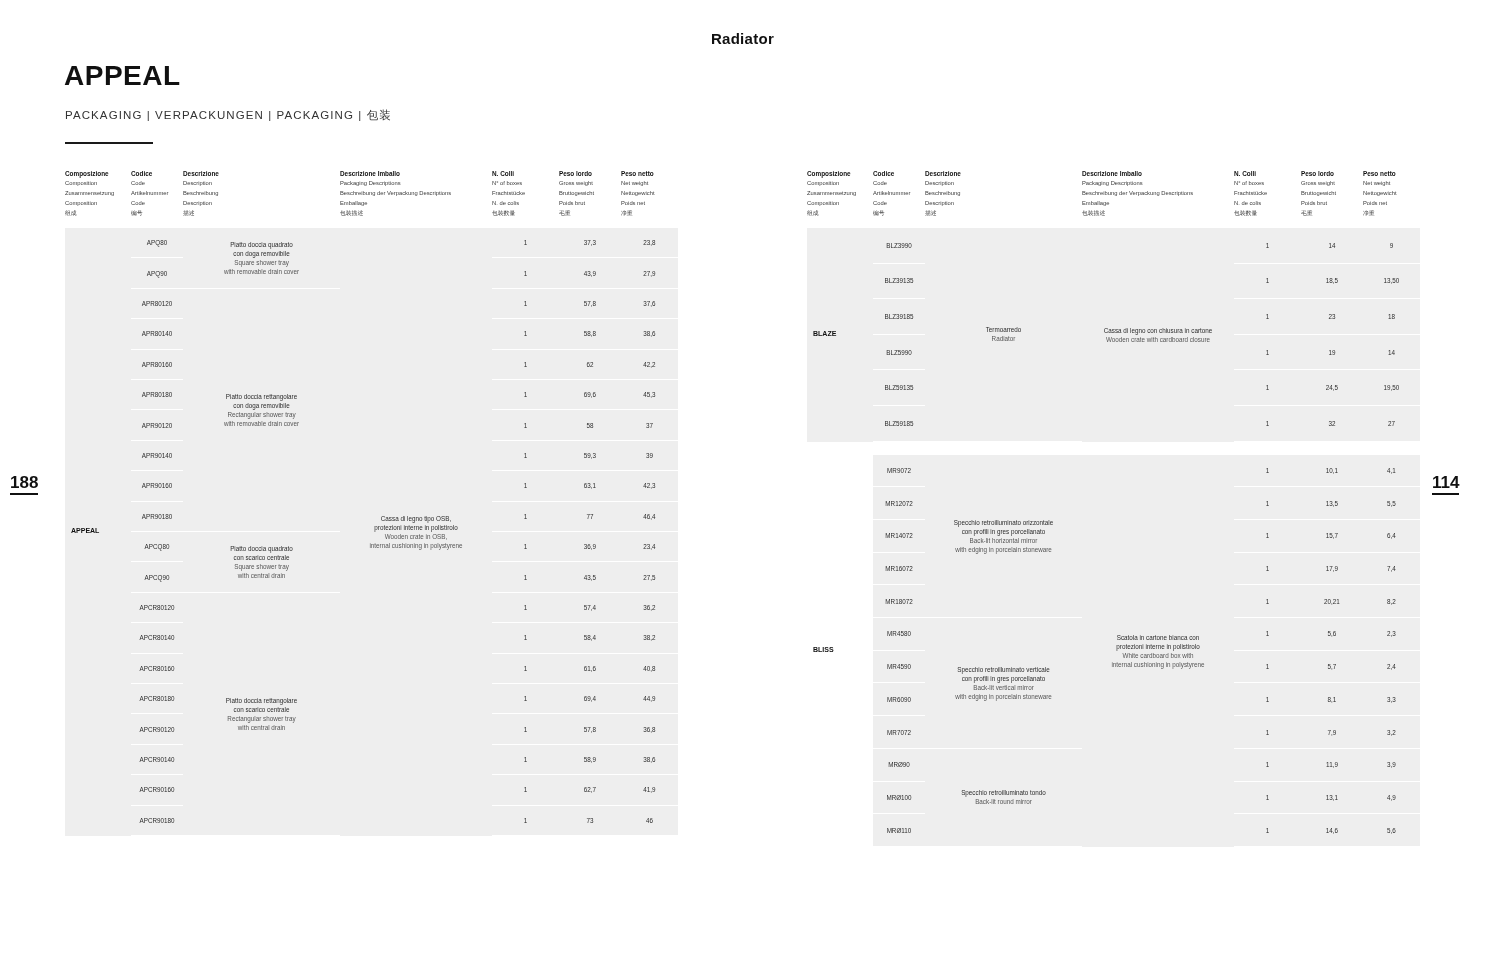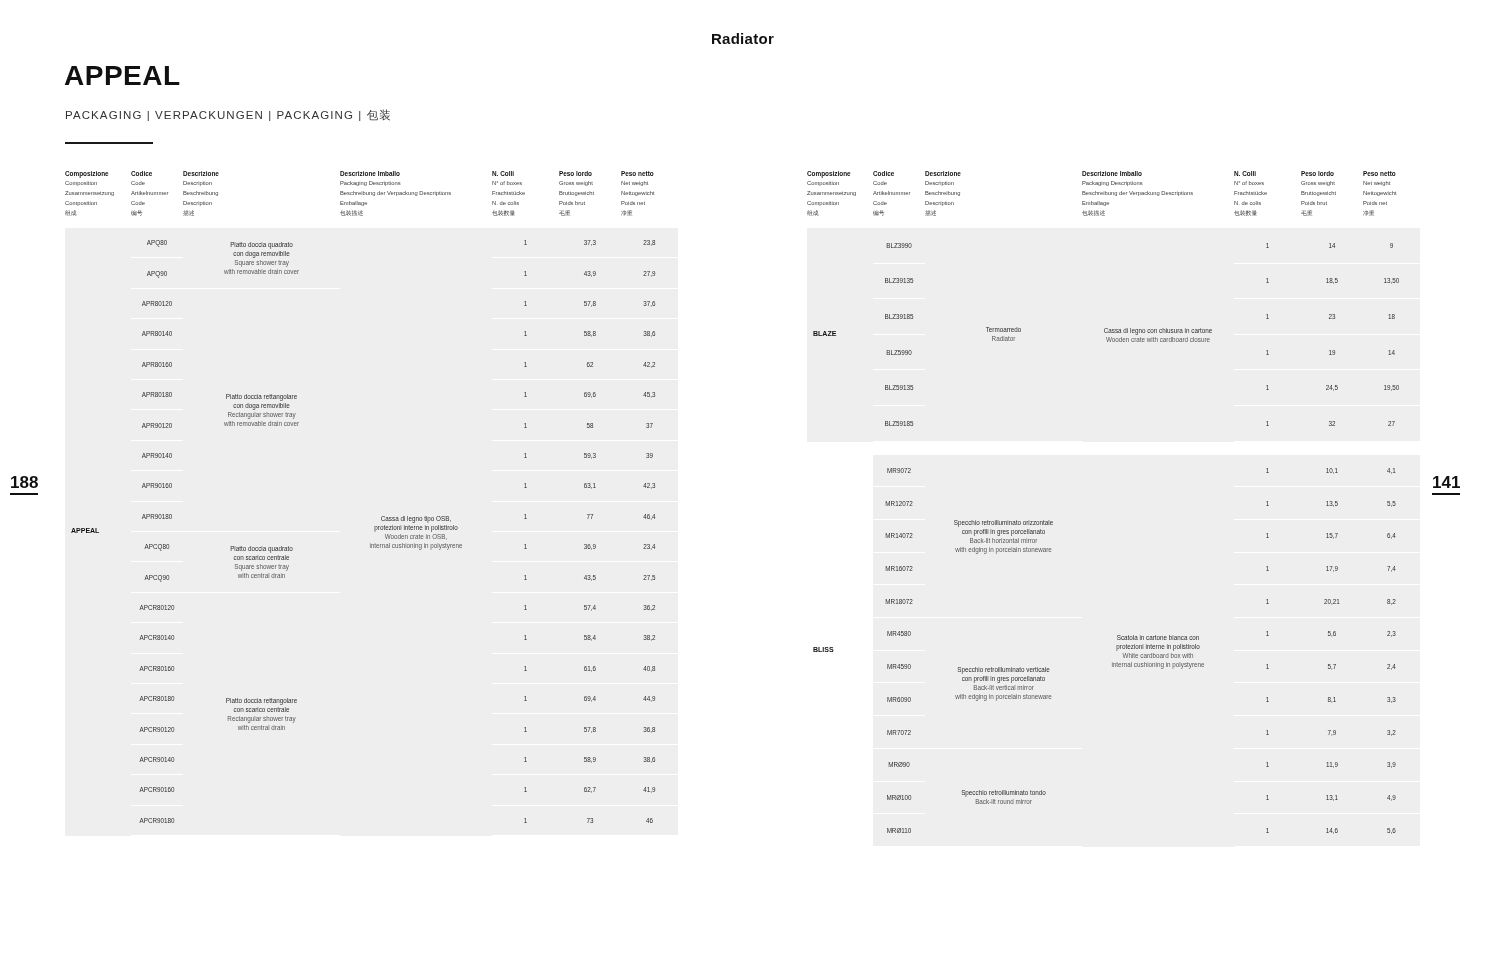--- a/index.html
+++ b/index.html
@@ -55,21 +55,21 @@
 </style>
 </head>
 <body>
 
 <div class="brand">Radiator</div>
 <div class="title">APPEAL</div>
 <div class="subtitle">PACKAGING | VERPACKUNGEN | PACKAGING | 包装</div>
 <div class="rule"></div>
 
 <div class="pagenum" id="pn-left">188</div>
-<div class="pagenum" id="pn-right">141</div>
+<div class="pagenum" id="pn-right">114</div>
 
 <div class="tbl" id="tbl-left">
     <div class="hdr">
       <div class="hc" style="width:66px">
         <div class="h1">Composizione</div>
         <div class="hl">Composition</div>
         <div class="hl">Zusammensetzung</div>
         <div class="hl">Composition</div>
         <div class="hl">组成</div>
       </div>

